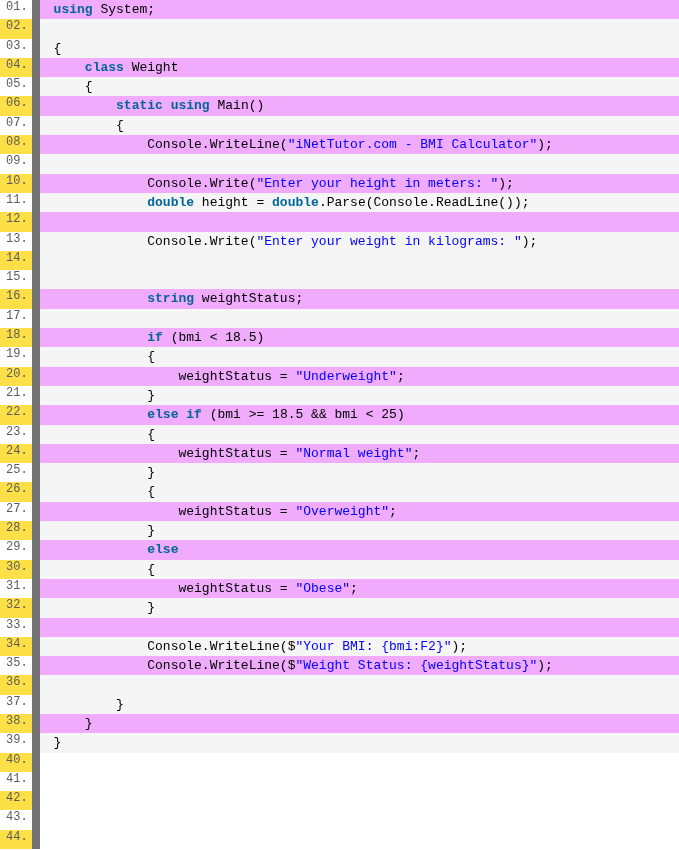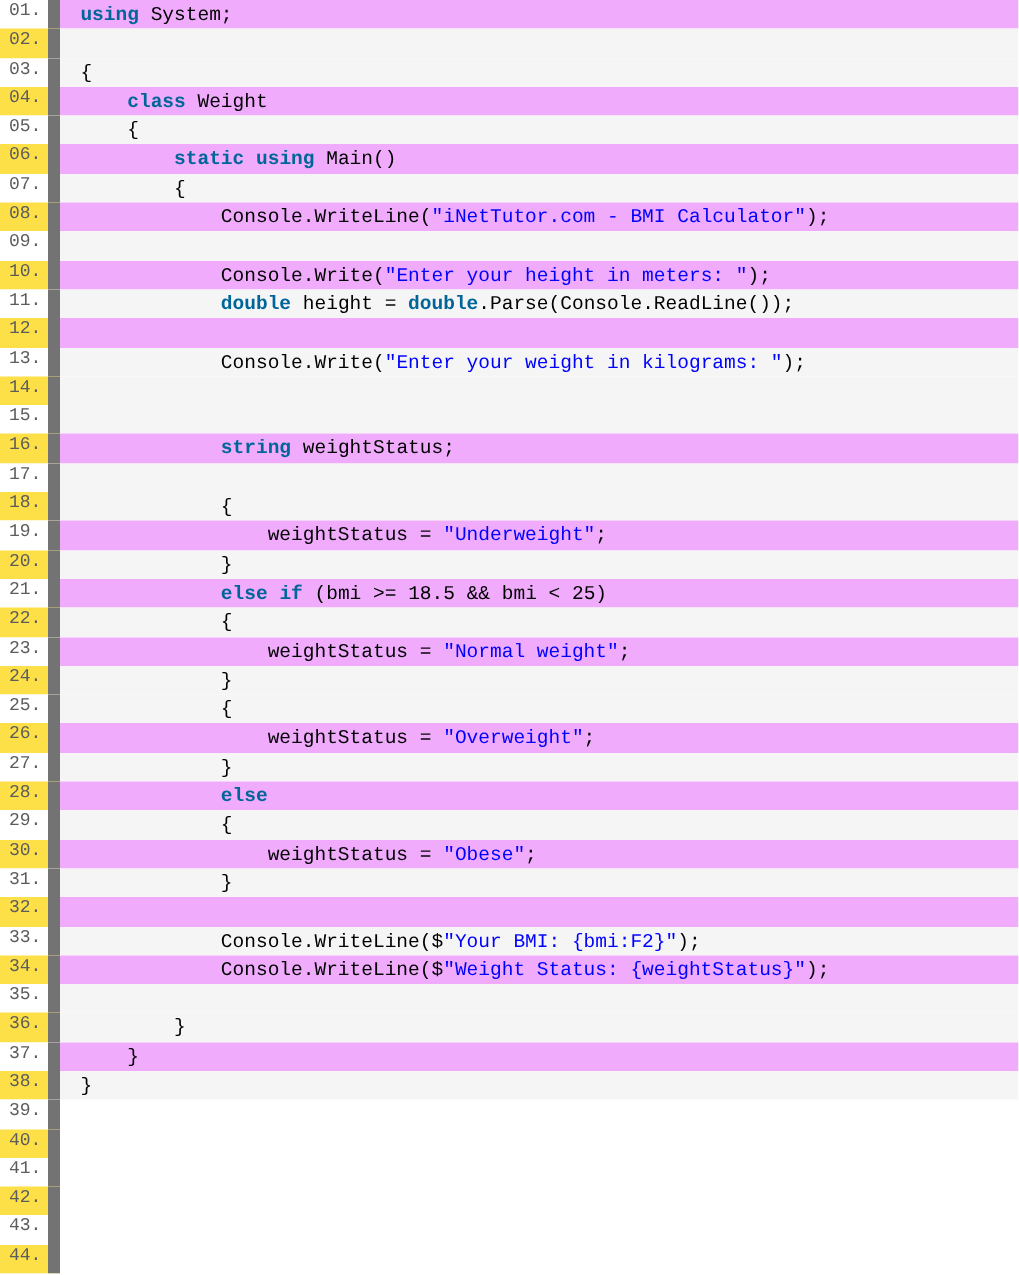--- a/index.html
+++ b/index.html
@@ -201,20 +201,21 @@
       <div class="code-line "><span class="plain">            Console.WriteLine(</span><span class="str">"iNetTutor.com - BMI Calculator"</span><span class="plain">);</span></div>
       <div class="code-line even"></div>
       <div class="code-line "><span class="plain">            Console.Write(</span><span class="str">"Enter your height in meters: "</span><span class="plain">);</span></div>
       <div class="code-line even"><span class="plain">            </span><span class="kw">double</span><span class="plain"> height = </span><span class="kw">double</span><span class="plain">.Parse(Console.ReadLine());</span></div>
       <div class="code-line "></div>
       <div class="code-line even"><span class="plain">            Console.Write(</span><span class="str">"Enter your weight in kilograms: "</span><span class="plain">);</span></div>
       <div class="code-line even"></div>
       <div class="code-line even"></div>
       <div class="code-line "><span class="plain">            </span><span class="kw">string</span><span class="plain"> weightStatus;</span></div>
       <div class="code-line even"></div>
+      <div class="code-line "><span class="plain">            </span><span class="kw">if</span><span class="plain"> (bmi &lt; 18.5)</span></div>
       <div class="code-line even"><span class="plain">            {</span></div>
       <div class="code-line "><span class="plain">                weightStatus = </span><span class="str">"Underweight"</span><span class="plain">;</span></div>
       <div class="code-line even"><span class="plain">            }</span></div>
       <div class="code-line "><span class="plain">            </span><span class="kw">else</span><span class="plain"> </span><span class="kw">if</span><span class="plain"> (bmi &gt;= 18.5 &amp;&amp; bmi &lt; 25)</span></div>
       <div class="code-line even"><span class="plain">            {</span></div>
       <div class="code-line "><span class="plain">                weightStatus = </span><span class="str">"Normal weight"</span><span class="plain">;</span></div>
       <div class="code-line even"><span class="plain">            }</span></div>
       <div class="code-line even"><span class="plain">            {</span></div>
       <div class="code-line "><span class="plain">                weightStatus = </span><span class="str">"Overweight"</span><span class="plain">;</span></div>
       <div class="code-line even"><span class="plain">            }</span></div>

